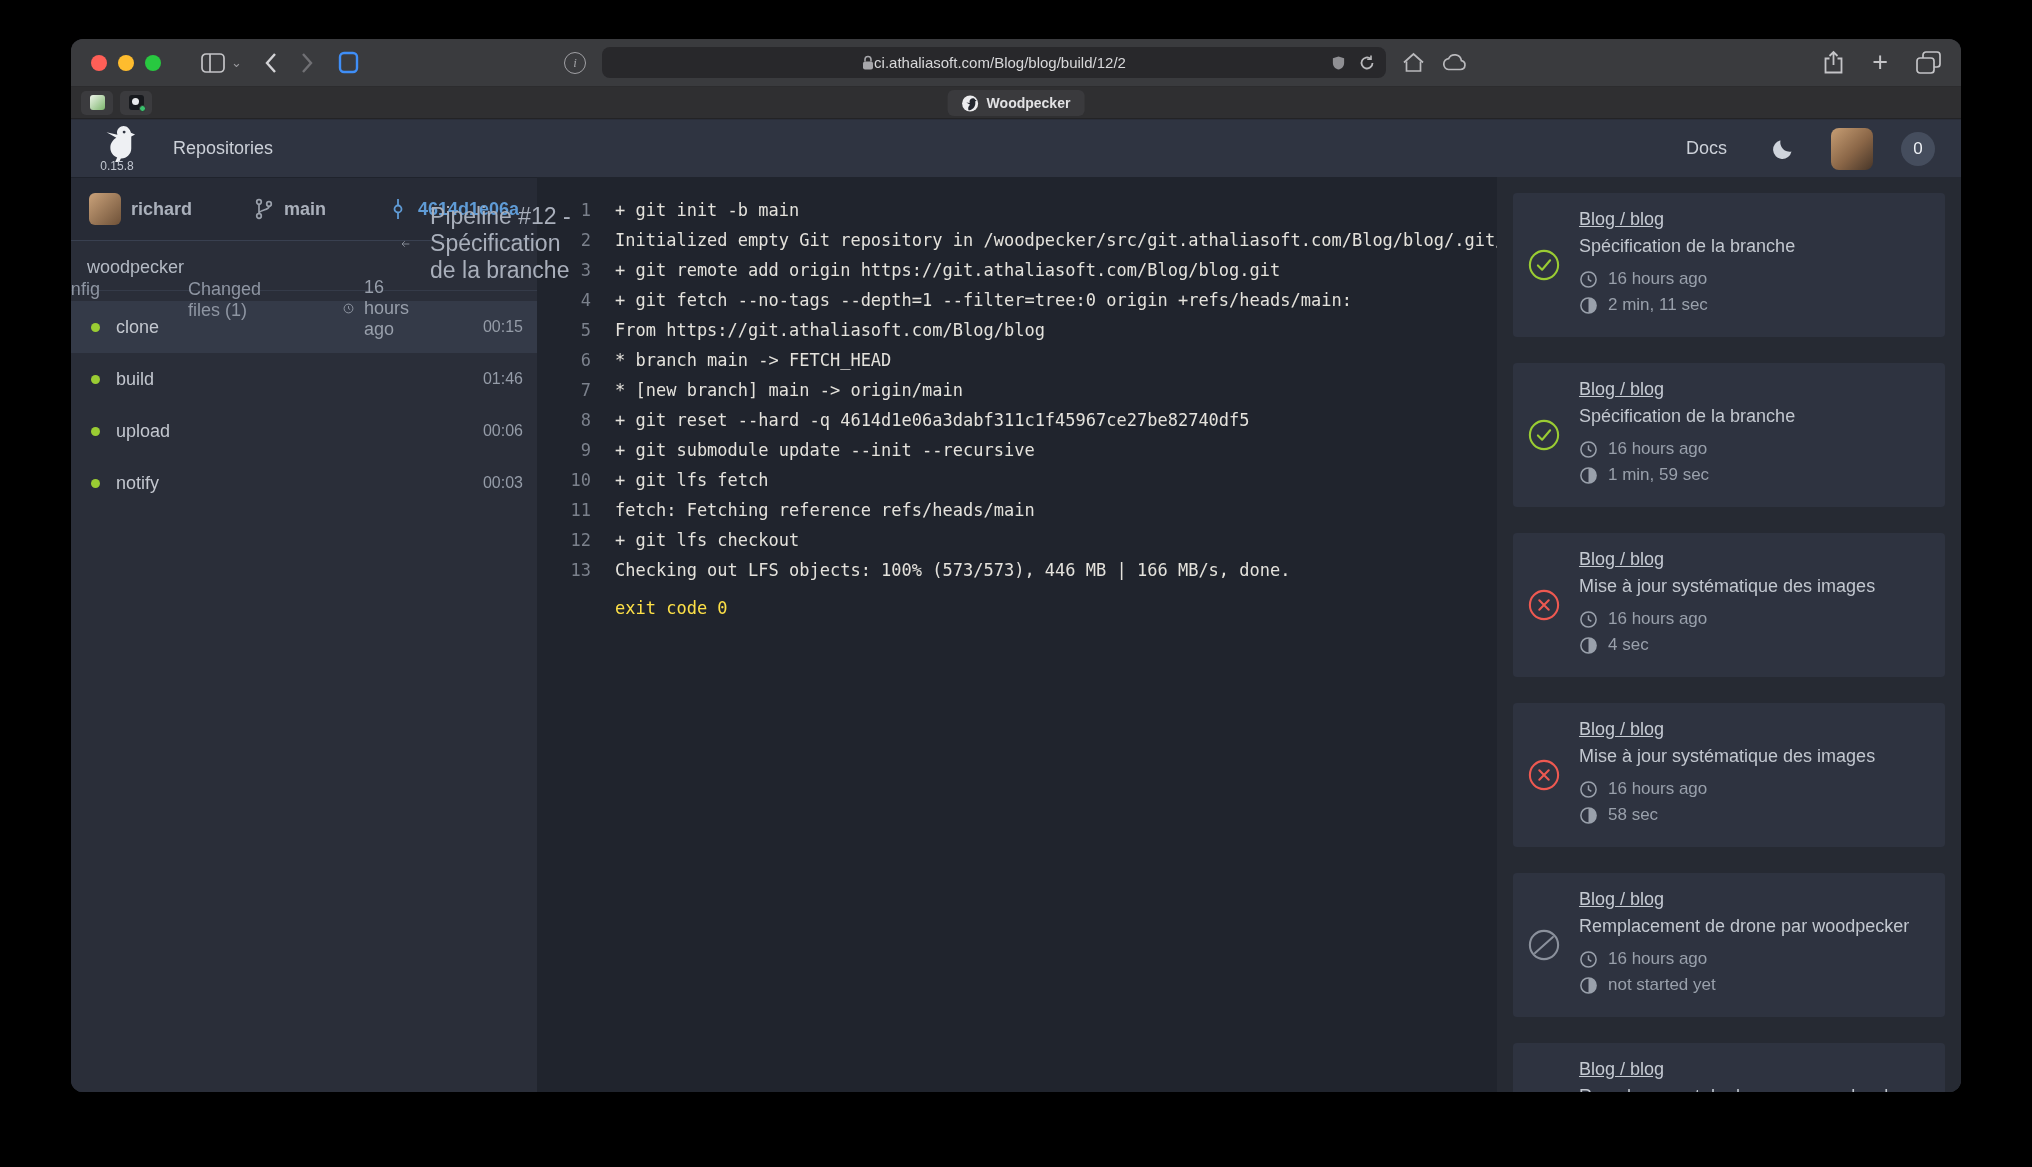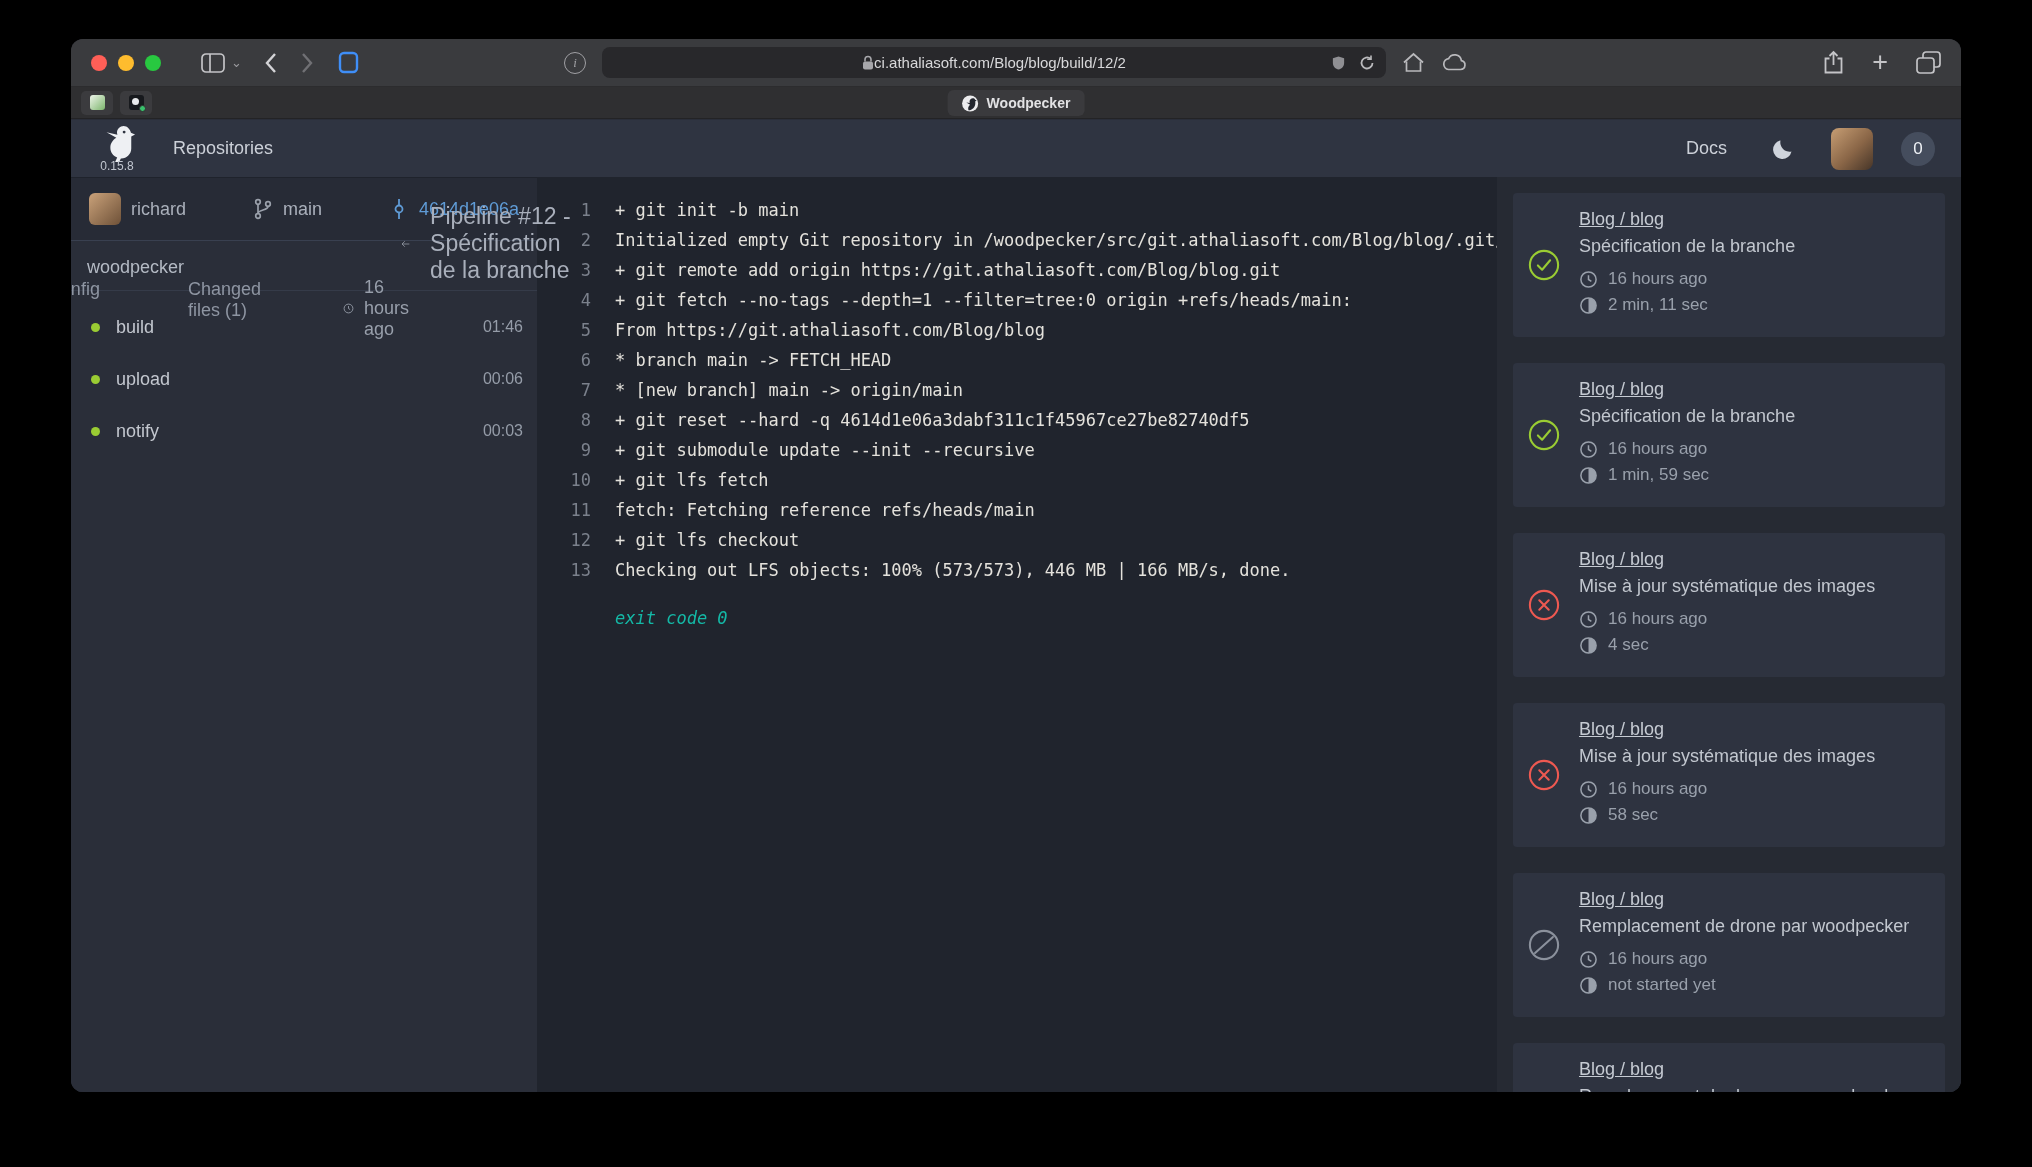--- a/index.html
+++ b/index.html
@@ -66,39 +66,39 @@
               align-items:flex-start; gap:76px;justify-content:flex-end; }
   .tab { color:#8e95a2; font-size:18px; padding:4px 6px 14px; cursor:default; }
   .tab.active { color:#c7ccd5; border-bottom:2.5px solid #8e95a2; }
   .head-time { margin-left:auto; display:flex; align-items:center; gap:10px;
                color:#989fab; font-size:18px; padding-top:2px; }
 
   .content-row { flex:1; display:flex; min-height:0; }
   .task-panel { width:466px; flex:0 0 auto; background:#2a2e39; display:flex; flex-direction:column; }
   .meta-row { height:64px; background:#272b36; border-top:1px solid #1f232c; border-bottom:1px solid #394050;
               display:flex; align-items:center; justify-content:space-between; padding:0 18px; }
-  .meta-item { display:flex; align-items:center; gap:10px; color:#aab0bb; font-size:18px; }
+  .meta-item { display:flex; align-items:center; gap:10px; color:#aab0bb; font-size:18px;font-weight:bold; }
   .meta-avatar { width:32px; height:32px; border-radius:6px;
                  background:linear-gradient(135deg,#caa27a,#6e5138); }
   .commit-link { color:#5f9bd6; }
   .workflow-label { padding:16px 0 12px 16px; color:#b4bac4; font-size:18px;
                     border-bottom:1px solid #353b49; }
   .task-list { padding-top:10px; }
   .task-row { height:52px; display:flex; align-items:center; padding:0 14px 0 20px; }
   .task-row.selected { background:#343a48; }
   .task-dot { width:9px; height:9px; border-radius:50%; background:#9acc33; margin-right:16px; flex:0 0 auto; }
   .task-name { color:#c3c7cf; font-size:18px; }
   .task-time { margin-left:auto; color:#959ca8; font-size:16px; }
 
   .log-panel { flex:1; min-width:0; background:#20242d; padding-top:18px; overflow:hidden;
                font-family:"DejaVu Sans Mono", monospace; font-size:17px; line-height:30px; color:#e4e2dc; }
   .logline { display:flex; white-space:pre; }
   .ln { width:40px; flex:0 0 auto; text-align:right; color:#7b818c; margin-left:14px; }
   .lt { margin-left:24px; overflow:hidden; }
-  .exit-row { margin-top:18px; margin-left:78px; color:#14b8a6;font-style:italic; }
+  .exit-row { margin-top:8px; margin-left:78px; color:#fde047; }
 
   .sidebar { width:464px; flex:0 0 auto; background:#262a33; overflow:hidden;
              padding:16px 16px 0 16px; display:flex; flex-direction:column; gap:26px; }
   .card { position:relative; background:#2e3340; border-radius:4px; height:144px; flex:0 0 auto;
           padding:16px 16px 14px 66px; }
   .status { position:absolute; left:15px; top:50%; transform:translateY(-50%); width:32px; height:32px; }
   .repo-link { color:#c6cbd3; font-size:18px; text-decoration:underline; display:inline-block; margin-bottom:6px; }
   .card-msg { color:#c2c7cf; font-size:18px; margin-bottom:12px; white-space:nowrap; overflow:hidden; }
   .time-row { display:flex; align-items:center; gap:10px; color:#99a0ab; font-size:17px; margin-top:6px; }
   svg { display:block; }
@@ -265,20 +265,25 @@
                   <circle cx="10" cy="11" r="3.5"></circle>
                     <path d="M10 1v6.5M10 14.5V21"></path>
                 </svg>
                 <span class="commit-link">4614d1e06a</span>
               </span>
             </div>
 
             <div class="workflow-label">woodpecker</div>
 
             <div class="task-list">
+              <div class="task-row selected">
+                <span class="task-dot"></span>
+                <span class="task-name">clone</span>
+                <span class="task-time">00:15</span>
+              </div>
               <div class="task-row">
                 <span class="task-dot"></span>
                 <span class="task-name">build</span>
                 <span class="task-time">01:46</span>
               </div>
               <div class="task-row">
                 <span class="task-dot"></span>
                 <span class="task-name">upload</span>
                 <span class="task-time">00:06</span>
               </div>

